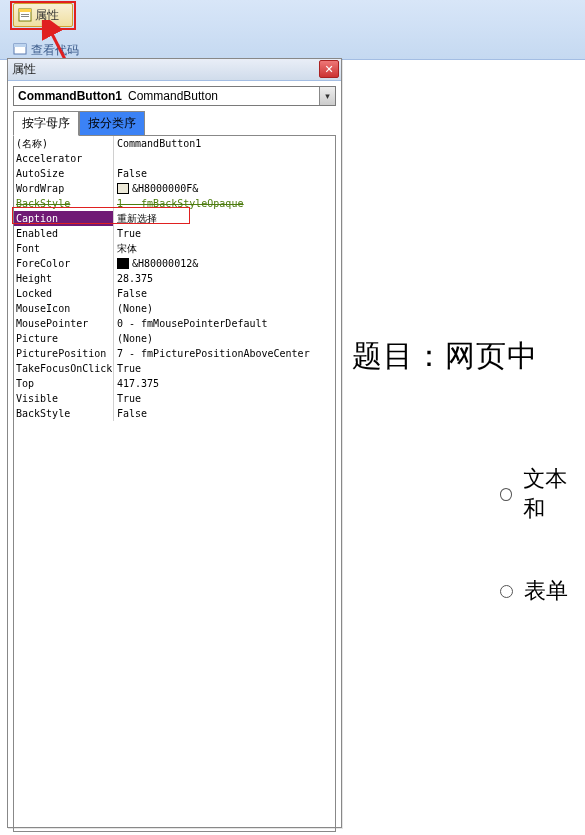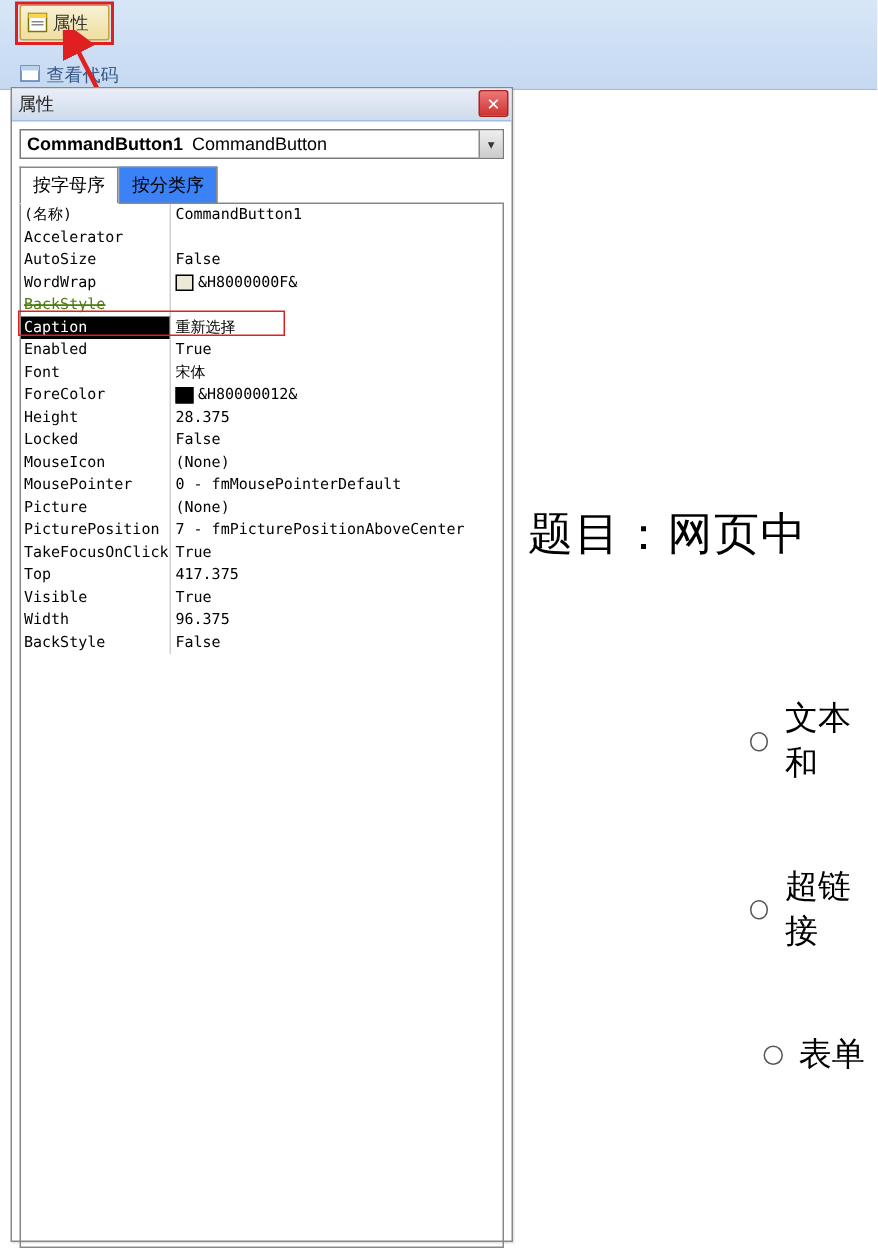--- a/index.html
+++ b/index.html
@@ -157,21 +157,21 @@
 }
 .prop-val {
   flex: 1;
   padding-left: 3px;
   white-space: nowrap;
   display: flex;
   align-items: center;
   gap: 3px;
 }
 .prop-row.selected .prop-name {
-  background: #000000;
+  background: #701a75;
   color: #fff;
 }
 .prop-row.struck { text-decoration: line-through; color: #4d7c0f; }
 .prop-row.struck .prop-name,
 .prop-row.struck .prop-val { text-decoration: line-through; }
 
 .color-swatch {
   width: 12px; height: 11px;
   border: 1px solid #000;
   display: inline-block;
@@ -208,21 +208,20 @@
   position: absolute;
   top: 404px;
   left: 148px;
 }
 .option {
   display: flex;
   align-items: center;
   gap: 11px;
   font-size: 22px;
   margin-bottom: 52px;
-  justify-content: center;
 }
 .radio {
   width: 13px; height: 13px;
   border: 1px solid #555;
   border-radius: 50%;
   background: #fff;
 }
 </style>
 </head>
 <body>
@@ -300,20 +299,23 @@
       </div>
       <div class="prop-row">
         <div class="prop-name">WordWrap</div>
         <div class="prop-val">
           <span class="color-swatch" style="background: rgb(236, 233, 216);"></span>
           <span>&amp;H8000000F&amp;</span>
         </div>
       </div>
       <div class="prop-row struck">
         <div class="prop-name">BackStyle</div>
+        <div class="prop-val">
+          <span>1 - fmBackStyleOpaque</span>
+        </div>
       </div>
       <div class="prop-row selected">
         <div class="prop-name">Caption</div>
         <div class="prop-val">
           <span>重新选择</span>
         </div>
       </div>
       <div class="prop-row">
         <div class="prop-name">Enabled</div>
         <div class="prop-val">
@@ -378,26 +380,20 @@
       <div class="prop-row">
         <div class="prop-name">Top</div>
         <div class="prop-val">
           <span>417.375</span>
         </div>
       </div>
       <div class="prop-row">
         <div class="prop-name">Visible</div>
         <div class="prop-val">
           <span>True</span>
-        </div>
-      </div>
-      <div class="prop-row">
-        <div class="prop-name">Width</div>
-        <div class="prop-val">
-          <span>96.375</span>
         </div>
       </div>
       <div class="prop-row">
         <div class="prop-name">BackStyle</div>
         <div class="prop-val">
           <span>False</span>
         </div>
       </div>
     </div>
 </div>
@@ -406,21 +402,17 @@
 
 <div class="doc">
   <div class="doc-heading">题目：网页中</div>
   <div class="options">
     <div class="option">
       <span class="radio"></span>
       <span>文本和</span>
     </div>
     <div class="option">
       <span class="radio"></span>
-      <span>超链接</span>
-    </div>
-    <div class="option">
-      <span class="radio"></span>
       <span>表单</span>
     </div>
   </div>
 
 </div>
 
 </body></html>

